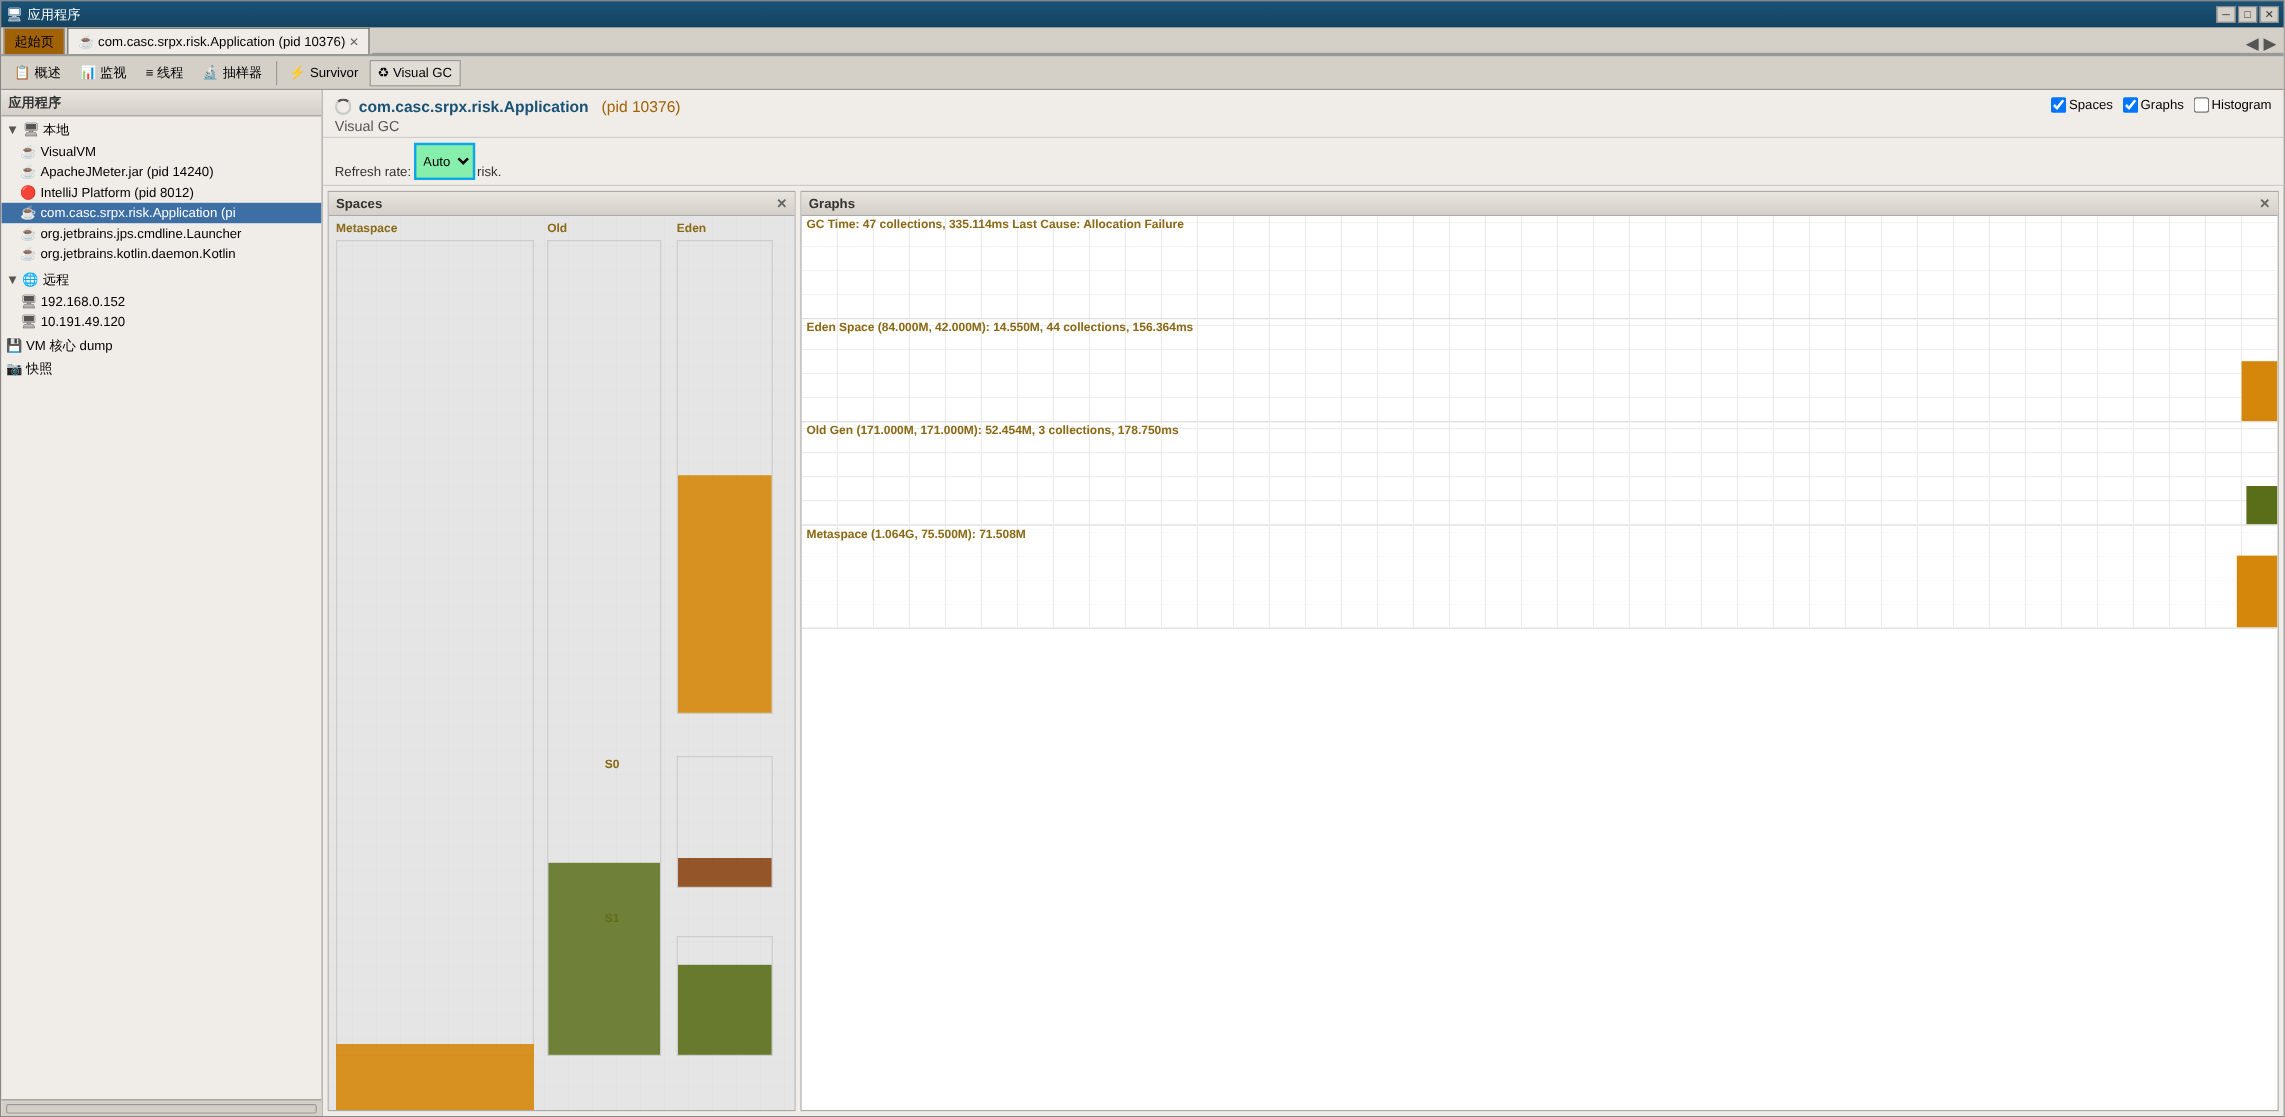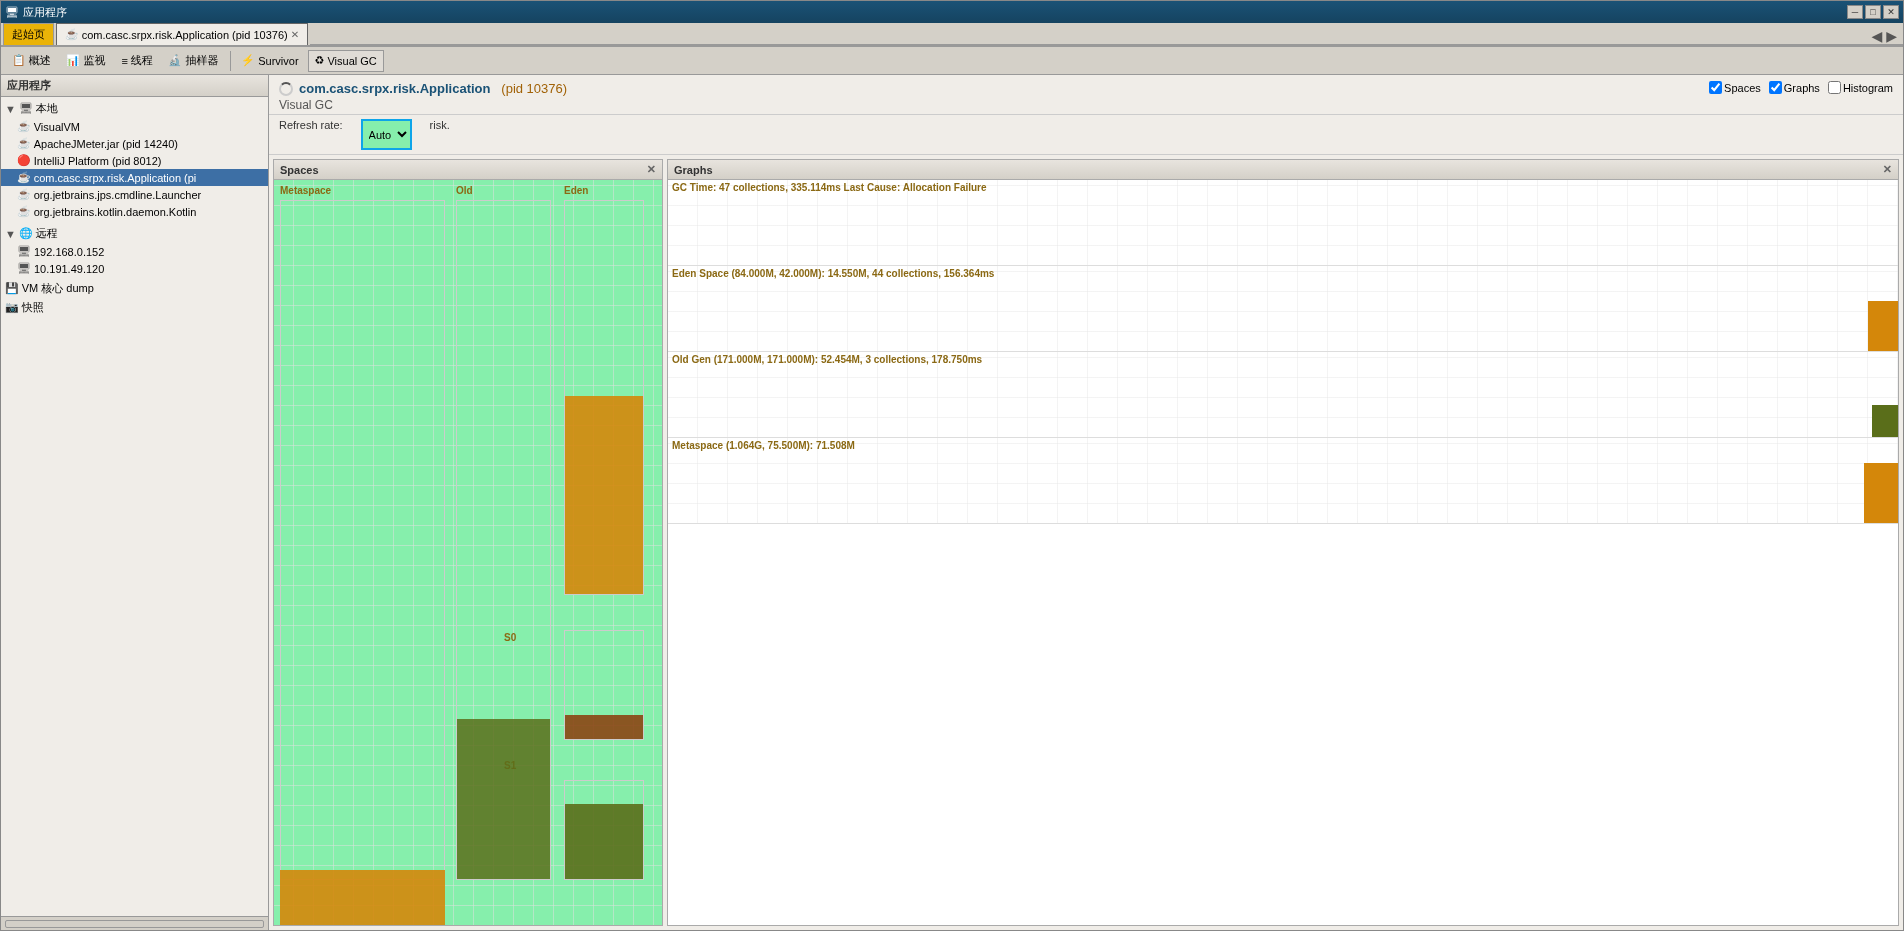--- a/index.html
+++ b/index.html
@@ -8,21 +8,21 @@
     .window { width: 1904px; height: 931px; display: flex; flex-direction: column; background: #d4d0c8; border: 1px solid #888; }
 
     
     .title-bar { background: linear-gradient(to bottom, #1a5276, #154360); color: white; height: 22px; display: flex; align-items: center; justify-content: space-between; padding: 0 4px; font-size: 11px; }
     .title-bar-left { display: flex; align-items: center; gap: 4px; }
     .title-bar-buttons { display: flex; gap: 2px; }
     .tb-btn { width: 16px; height: 14px; border: 1px solid #888; background: #d4d0c8; font-size: 9px; cursor: pointer; display: flex; align-items: center; justify-content: center; color: #333; }
 
     
     .tab-bar { background: #d4d0c8; height: 24px; display: flex; align-items: flex-end; border-bottom: 2px solid #999; padding-left: 2px; }
-    .tab { height: 22px; padding: 0 8px; border: 1px solid #999; border-bottom: none; background: #eab308; font-size: 11px; cursor: pointer; display: flex; align-items: center; gap: 3px; margin-right: 2px; }
+    .tab { height: 22px; padding: 0 8px; border: 1px solid #999; border-bottom: none; background: #a16207; font-size: 11px; cursor: pointer; display: flex; align-items: center; gap: 3px; margin-right: 2px; }
     .tab.active { background: #f0ede8; border-color: #666; z-index: 1; }
     .tab-close { font-size: 10px; color: #666; cursor: pointer; }
 
     
     .toolbar { background: #d4d0c8; height: 28px; display: flex; align-items: center; padding: 0 4px; gap: 2px; border-bottom: 1px solid #999; }
     .toolbar-btn { height: 22px; padding: 0 6px; border: 1px solid transparent; background: transparent; font-size: 11px; cursor: pointer; display: flex; align-items: center; gap: 3px; }
     .toolbar-btn.active { border: 1px solid #999; background: #e0dcd6; }
     .toolbar-separator { width: 1px; height: 20px; background: #999; margin: 0 2px; }
 
     
@@ -43,35 +43,35 @@
     .content { flex: 1; display: flex; flex-direction: column; overflow: hidden; background: #f0ede8; }
 
     
     .app-header { padding: 6px 10px 2px; background: #f0ede8; border-bottom: 1px solid #ccc; }
     .app-title { font-size: 13px; color: #333; }
     .app-title .app-name { color: #1a5276; font-weight: bold; }
     .app-title .pid { color: #a16207; }
     .visual-gc-title { font-size: 12px; color: #555; margin-top: 2px; }
 
     
-    .refresh-bar { padding: 4px 10px; background: #f0ede8; border-bottom: 1px solid #ccc; display: flex; align-items: flex-start; gap: 18px; font-size: 11px; color: #333; }
+    .refresh-bar { padding: 4px 10px; background: #f0ede8; border-bottom: 1px solid #ccc; display: flex; align-items: flex-end; gap: 2px; font-size: 11px; color: #333; }
     .refresh-select { height: 31px; font-size: 11px; border: 2px solid #0ea5e9; background: #86efac; padding: 0 2px; }
     .check-label { display: flex; align-items: center; gap: 2px; cursor: pointer; }
 
     
     .panels { display: flex; flex: 1; overflow: hidden; gap: 0; }
 
     
     .spaces-panel { width: 390px; background: white; border: 1px solid #aaa; margin: 4px; display: flex; flex-direction: column; }
     .panel-header { background: linear-gradient(to bottom, #e8e4de, #d4d0c8); height: 20px; display: flex; align-items: center; justify-content: space-between; padding: 0 6px; font-size: 11px; font-weight: bold; color: #333; border-bottom: 1px solid #aaa; }
     .panel-close { cursor: pointer; font-size: 11px; color: #666; }
     .panel-content { flex: 1; position: relative; overflow: hidden; }
 
     
-    .spaces-viz { width: 100%; height: 100%; position: relative; background: #86efac; }
+    .spaces-viz { width: 100%; height: 100%; position: relative; background: #e5e5e5; }
     .space-label { position: absolute; font-size: 10px; color: #8b6914; font-weight: bold; }
     .grid-bg { position: absolute; top: 0; left: 0; right: 0; bottom: 0;
       background-image: repeating-linear-gradient(0deg, transparent, transparent 19px, #e0e0e0 20px),
                         repeating-linear-gradient(90deg, transparent, transparent 19px, #e0e0e0 20px);
     }
 
     
     .graphs-panel { flex: 1; background: white; border: 1px solid #aaa; margin: 4px 4px 4px 0; display: flex; flex-direction: column; }
     .graphs-content { flex: 1; overflow-y: auto; overflow-x: hidden; }
     .graph-row { height: 86px; border-bottom: 1px solid #ddd; position: relative; overflow: hidden; }

